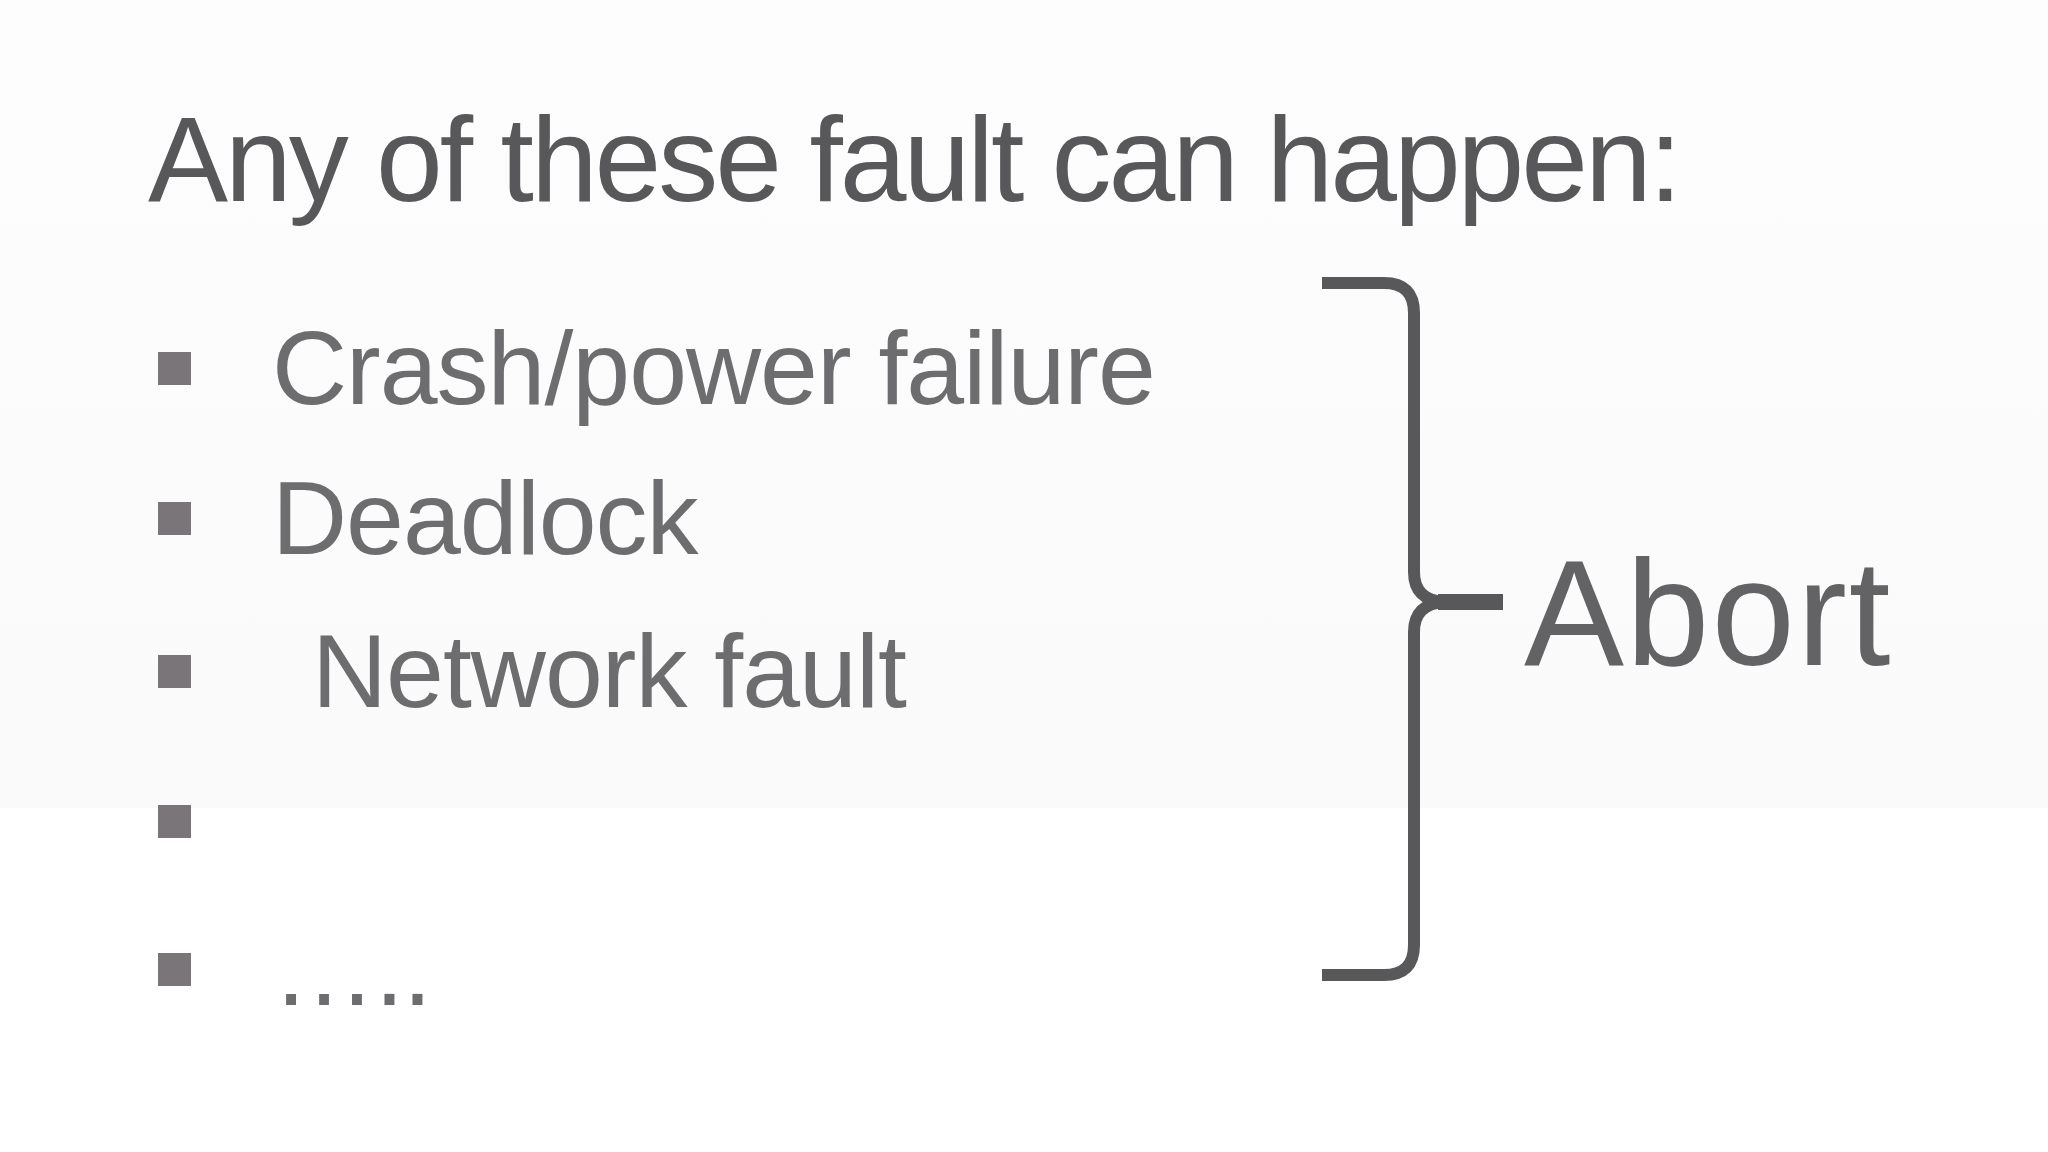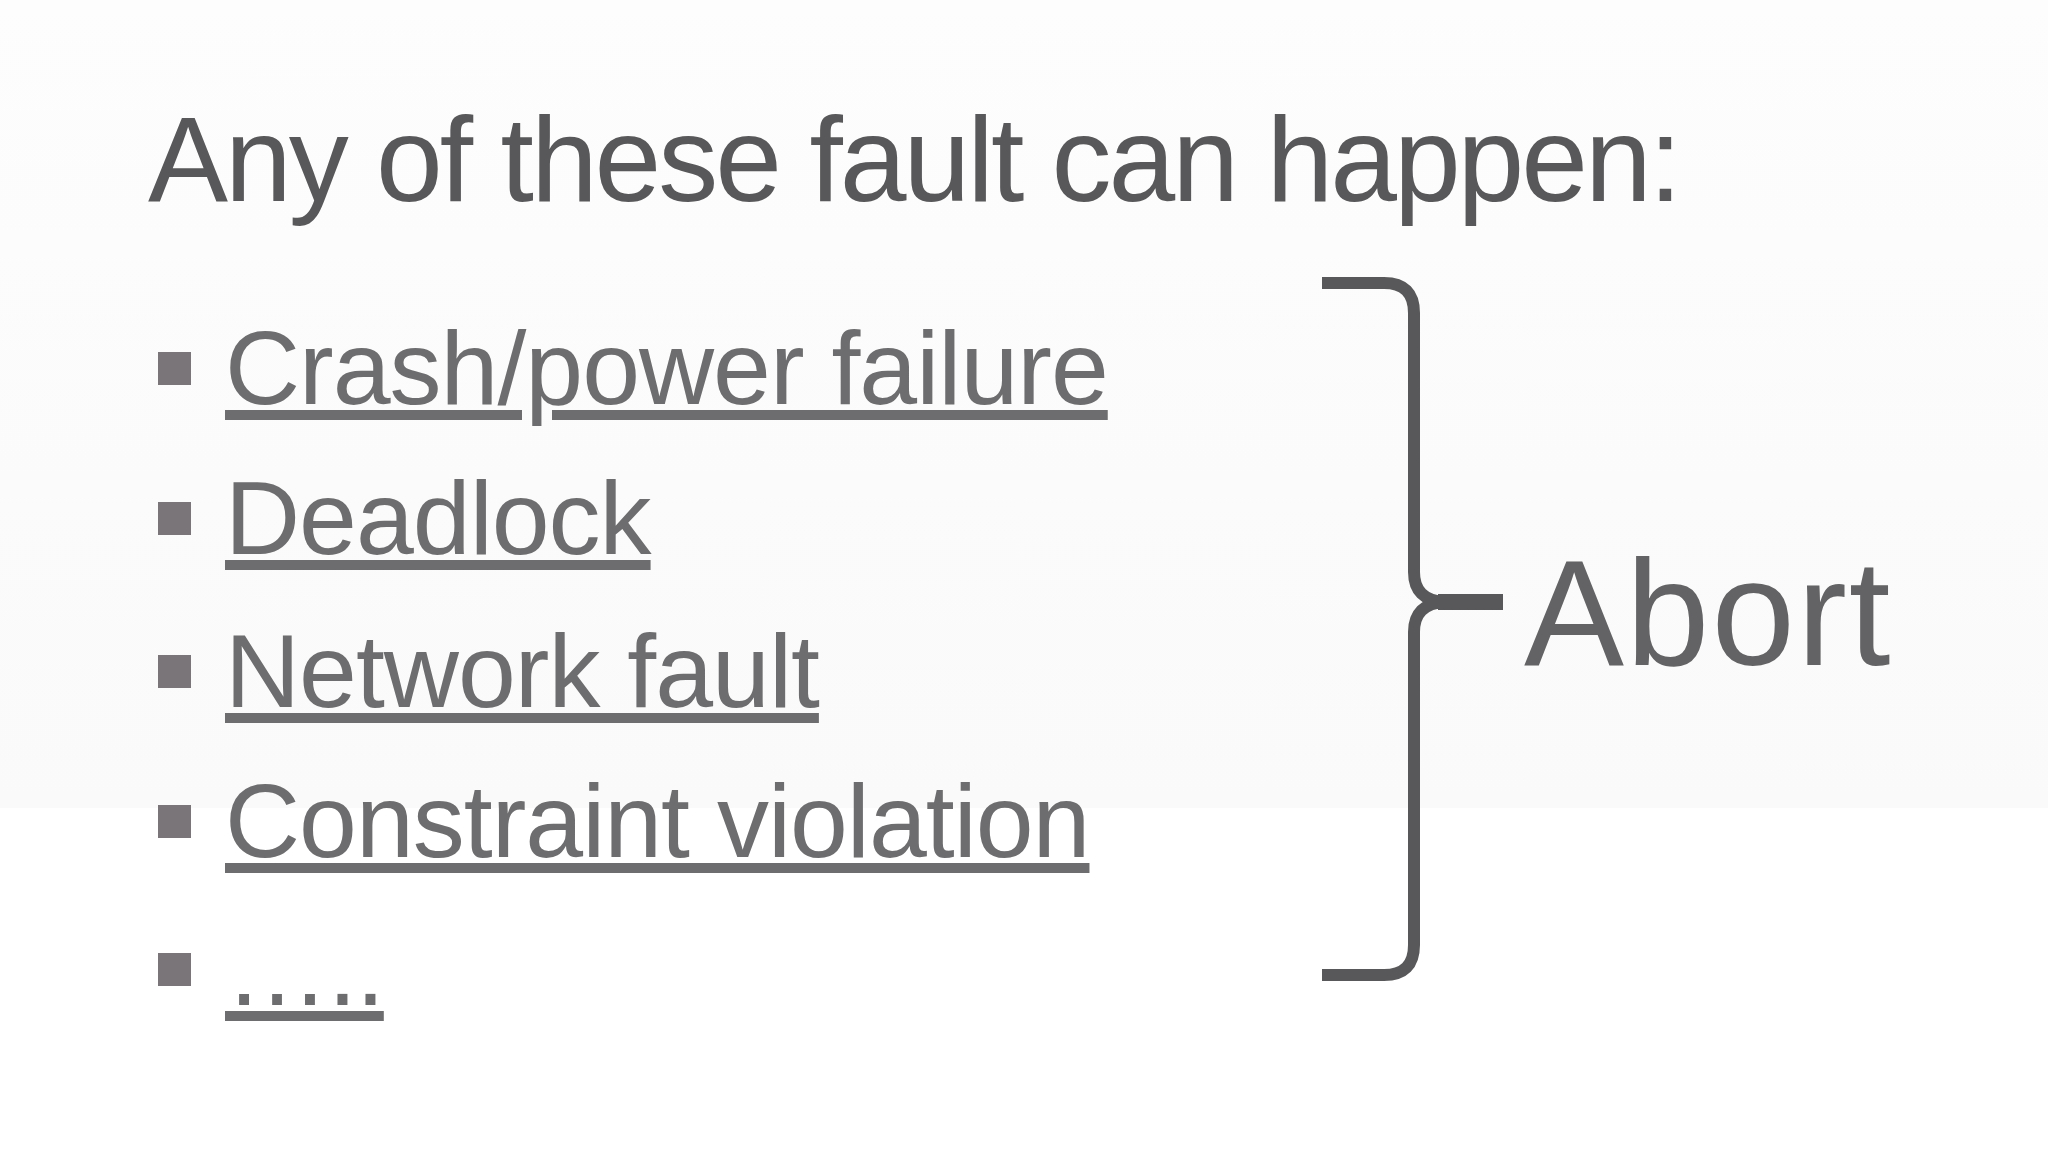--- a/index.html
+++ b/index.html
@@ -27,34 +27,33 @@
     height:150px;
     width:1400px;
     display:flex;
     align-items:center;
     padding-left:158px;
     box-sizing:border-box;
     white-space:nowrap;
   }
   .row-1{top:293px;}
   .row-2{top:443px;}
-  .row-3{top:596px;}
+  .row-3{top:596px;gap:40px;}
   .row-4{top:746px;}
   .row-5{top:894px;}
   .sq{
     width:33px;height:33px;
     flex:0 0 33px;
     display:inline-block;
   }
   .item-text{
-    margin-left:34px;
+    margin-left:81px;
     font-size:104px;
     letter-spacing:-1px;
     line-height:1;
-    text-decoration:underline;
   }
   .brace-wrap{
     position:absolute;
     left:1310px;top:270px;
     width:210px;height:720px;
   }
   .abort{
     position:absolute;
     left:1512px;top:538px;
     font-size:150px;
@@ -80,21 +79,20 @@
     <span class="item-text" style="color: rgb(109, 109, 111);">Deadlock</span>
   </div>
 
   <div class="row row-3">
     <span class="sq" style="background: rgb(122, 117, 120);"></span>
     <span class="item-text" style="color: rgb(109, 109, 111);">Network fault</span>
   </div>
 
   <div class="row row-4">
     <span class="sq" style="background: rgb(122, 117, 120);"></span>
-    <span class="item-text" style="color: rgb(109, 109, 111);">Constraint violation</span>
   </div>
 
   <div class="row row-5">
     <span class="sq" style="background: rgb(122, 117, 120);"></span>
     <span class="item-text" style="color: rgb(109, 109, 111);">…..</span>
   </div>
 
   <div class="brace-wrap">
     <svg width="210" height="720" viewBox="0 0 210 720">
       <path d="M 12 13 L 74 13 Q 104 13 104 43 L 104 302 Q 104 330 134 332 Q 104 334 104 362 L 104 675 Q 104 705 74 705 L 12 705" fill="none" stroke-width="12" stroke="#58585a"></path>

